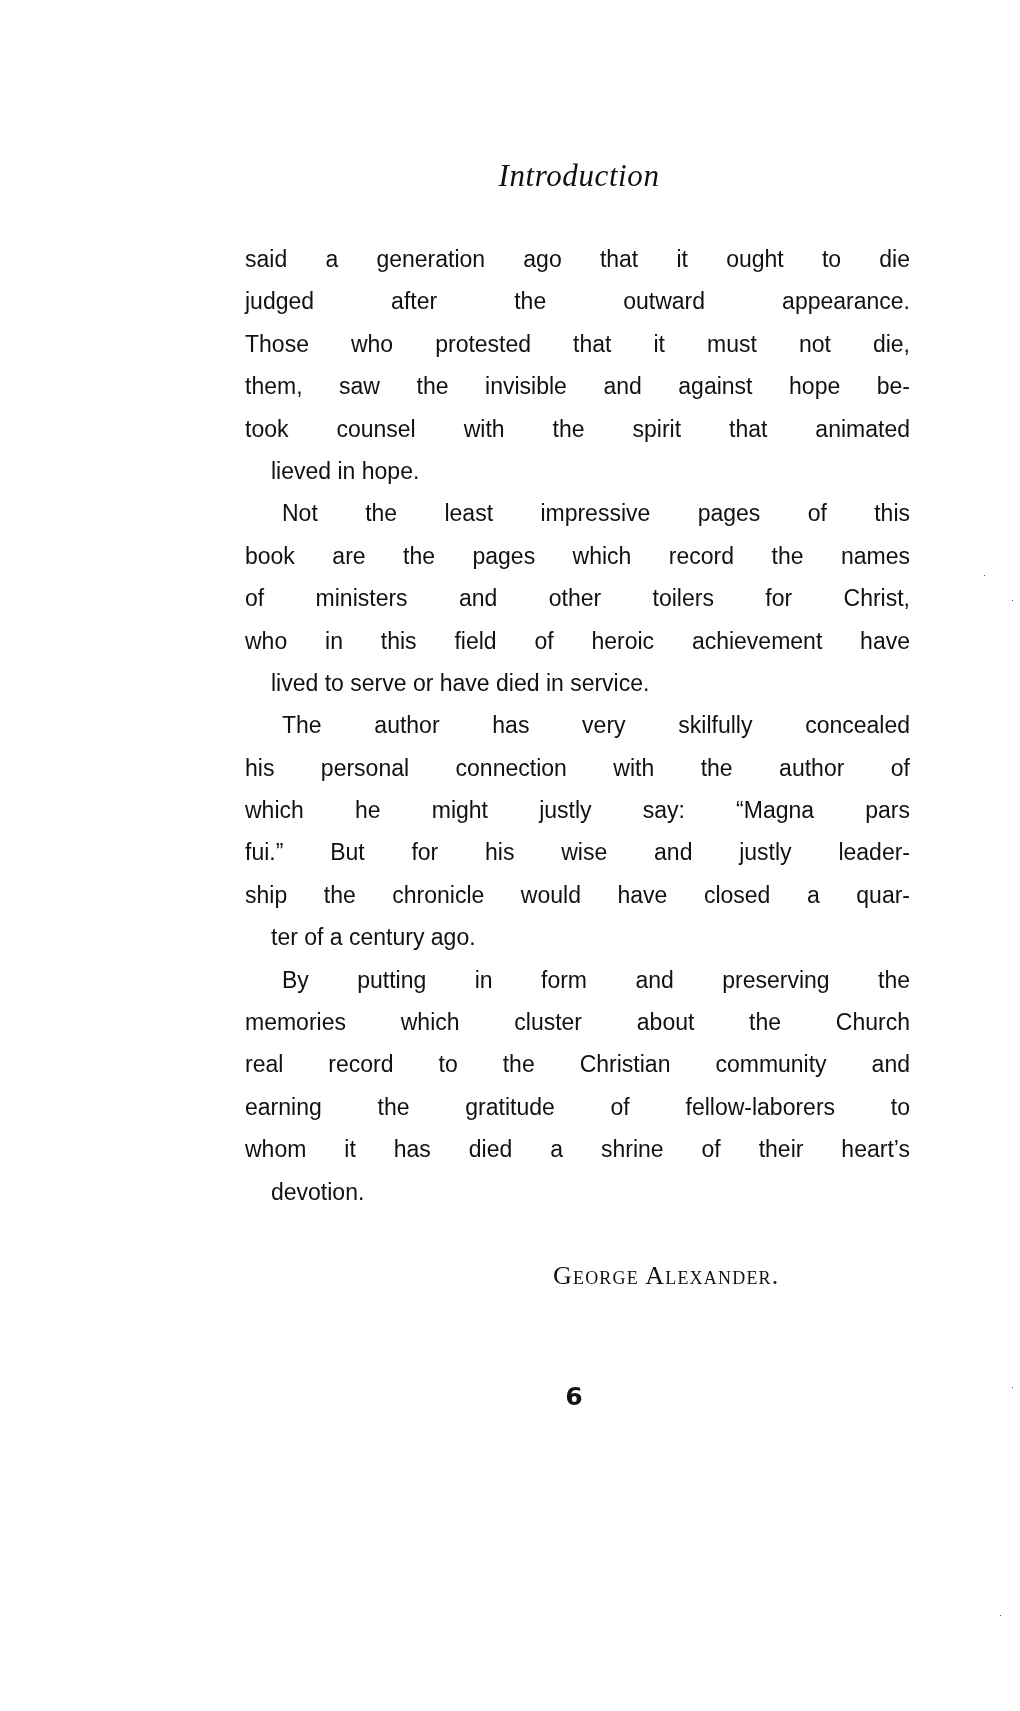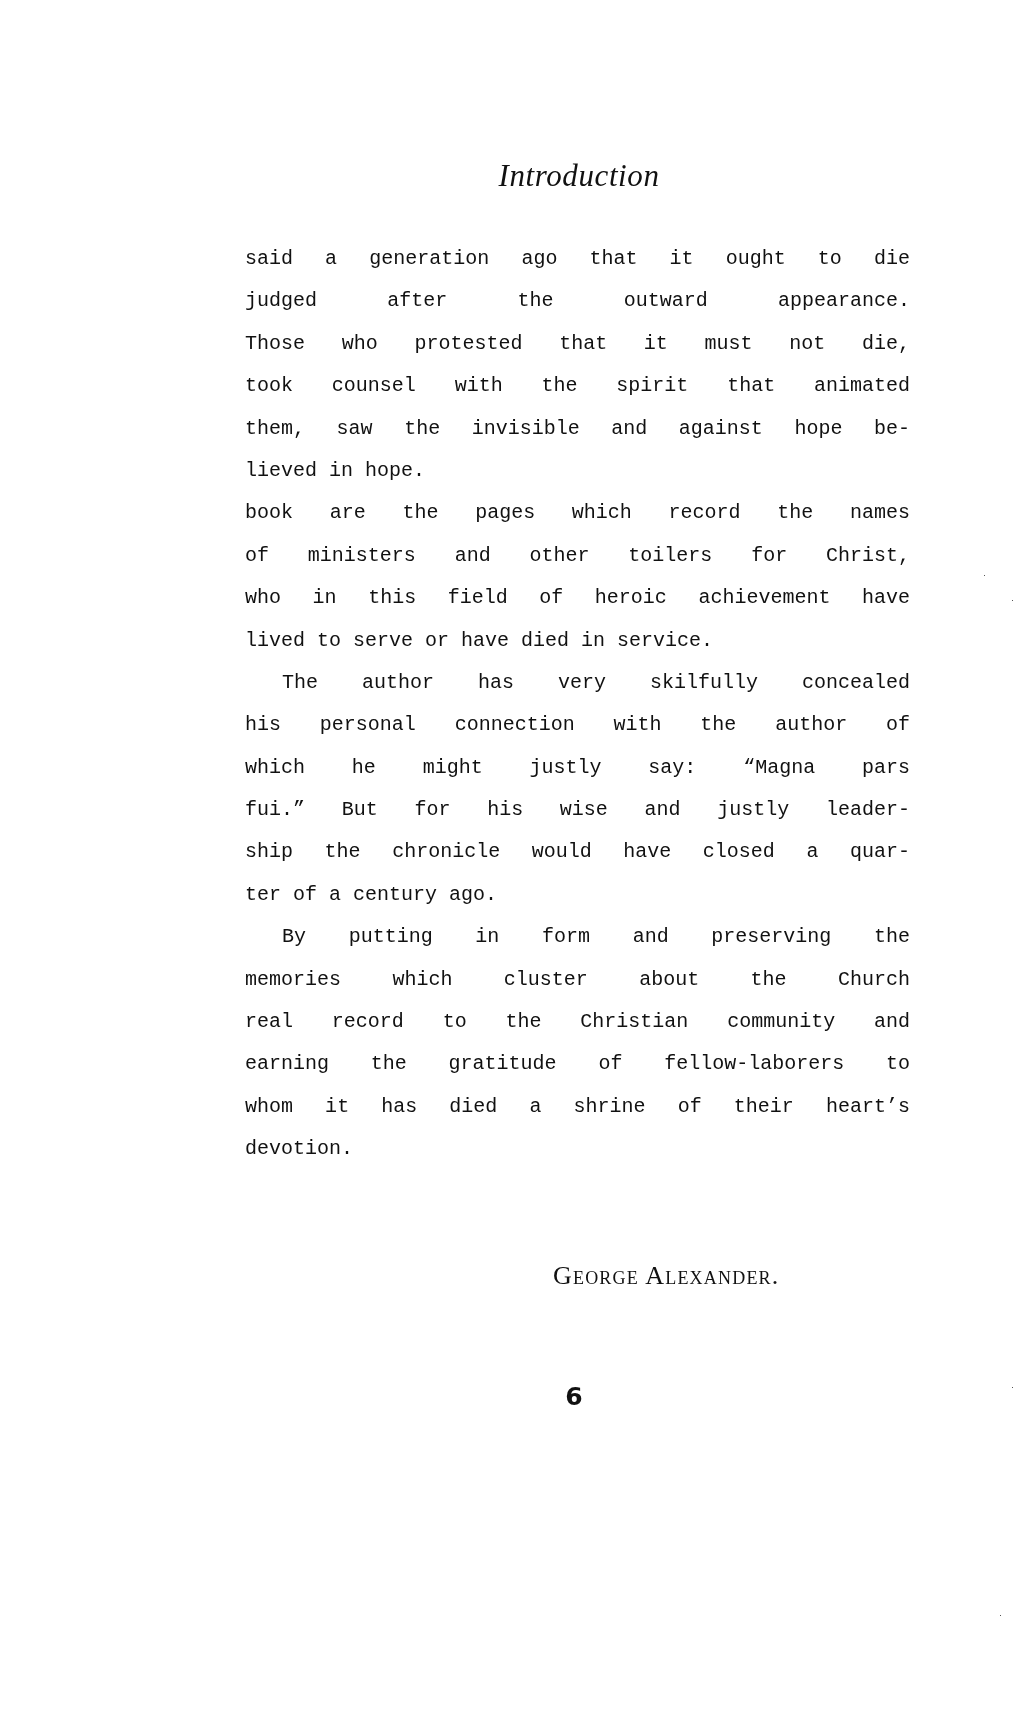--- a/index.html
+++ b/index.html
@@ -33,41 +33,42 @@
       line-height: 36px;
       letter-spacing: 0.6px;
       margin: 0;
       font-weight: normal;
     }
     .body-text {
       position: absolute;
       left: 245px;
       top: 238px;
       width: 665px;
-      font-family: Liberation Mono, monospace;
-      font-size: 20px;
+      font-family: Liberation Sans, sans-serif;
+      font-size: 23px;
       line-height: 42.4px;
     }
     .paragraph {
       margin: 0;
       padding: 0;
     }
     .line {
       display: block;
       height: 42.4px;
       white-space: nowrap;
       text-align: justify;
       text-align-last: justify;
     }
     .line.first {
       padding-left: 37px;
     }
     .line.last {
       text-align: left;
       text-align-last: left;
+      margin-left: 26px;
     }
     .signature {
       position: absolute;
       left: 553px;
       top: 1258px;
       width: 320px;
       font-family: "Liberation Serif", "DejaVu Serif", serif;
       font-variant: small-caps;
       font-size: 26px;
       line-height: 36px;
@@ -98,26 +99,27 @@
 <div class="page">
 
   <h1 class="running-head">Introduction</h1>
 
   <div class="body-text">
 
     <p class="paragraph">
       <span class="line">said a generation ago that it ought to die</span>
       <span class="line">judged after the outward appearance.</span>
       <span class="line">Those who protested that it must not die,</span>
+      <span class="line">them, saw the invisible and against hope be-</span>
       <span class="line">took counsel with the spirit that animated</span>
-      <span class="line">them, saw the invisible and against hope be-</span>
       <span class="line last">lieved in hope.</span>
     </p>
 
     <p class="paragraph">
+      <span class="line first">Not the least impressive pages of this</span>
       <span class="line">book are the pages which record the names</span>
       <span class="line">of ministers and other toilers for Christ,</span>
       <span class="line">who in this field of heroic achievement have</span>
       <span class="line last">lived to serve or have died in service.</span>
     </p>
 
     <p class="paragraph">
       <span class="line first">The author has very skilfully concealed</span>
       <span class="line">his personal connection with the author of</span>
       <span class="line">which he might justly say: “Magna pars</span>

